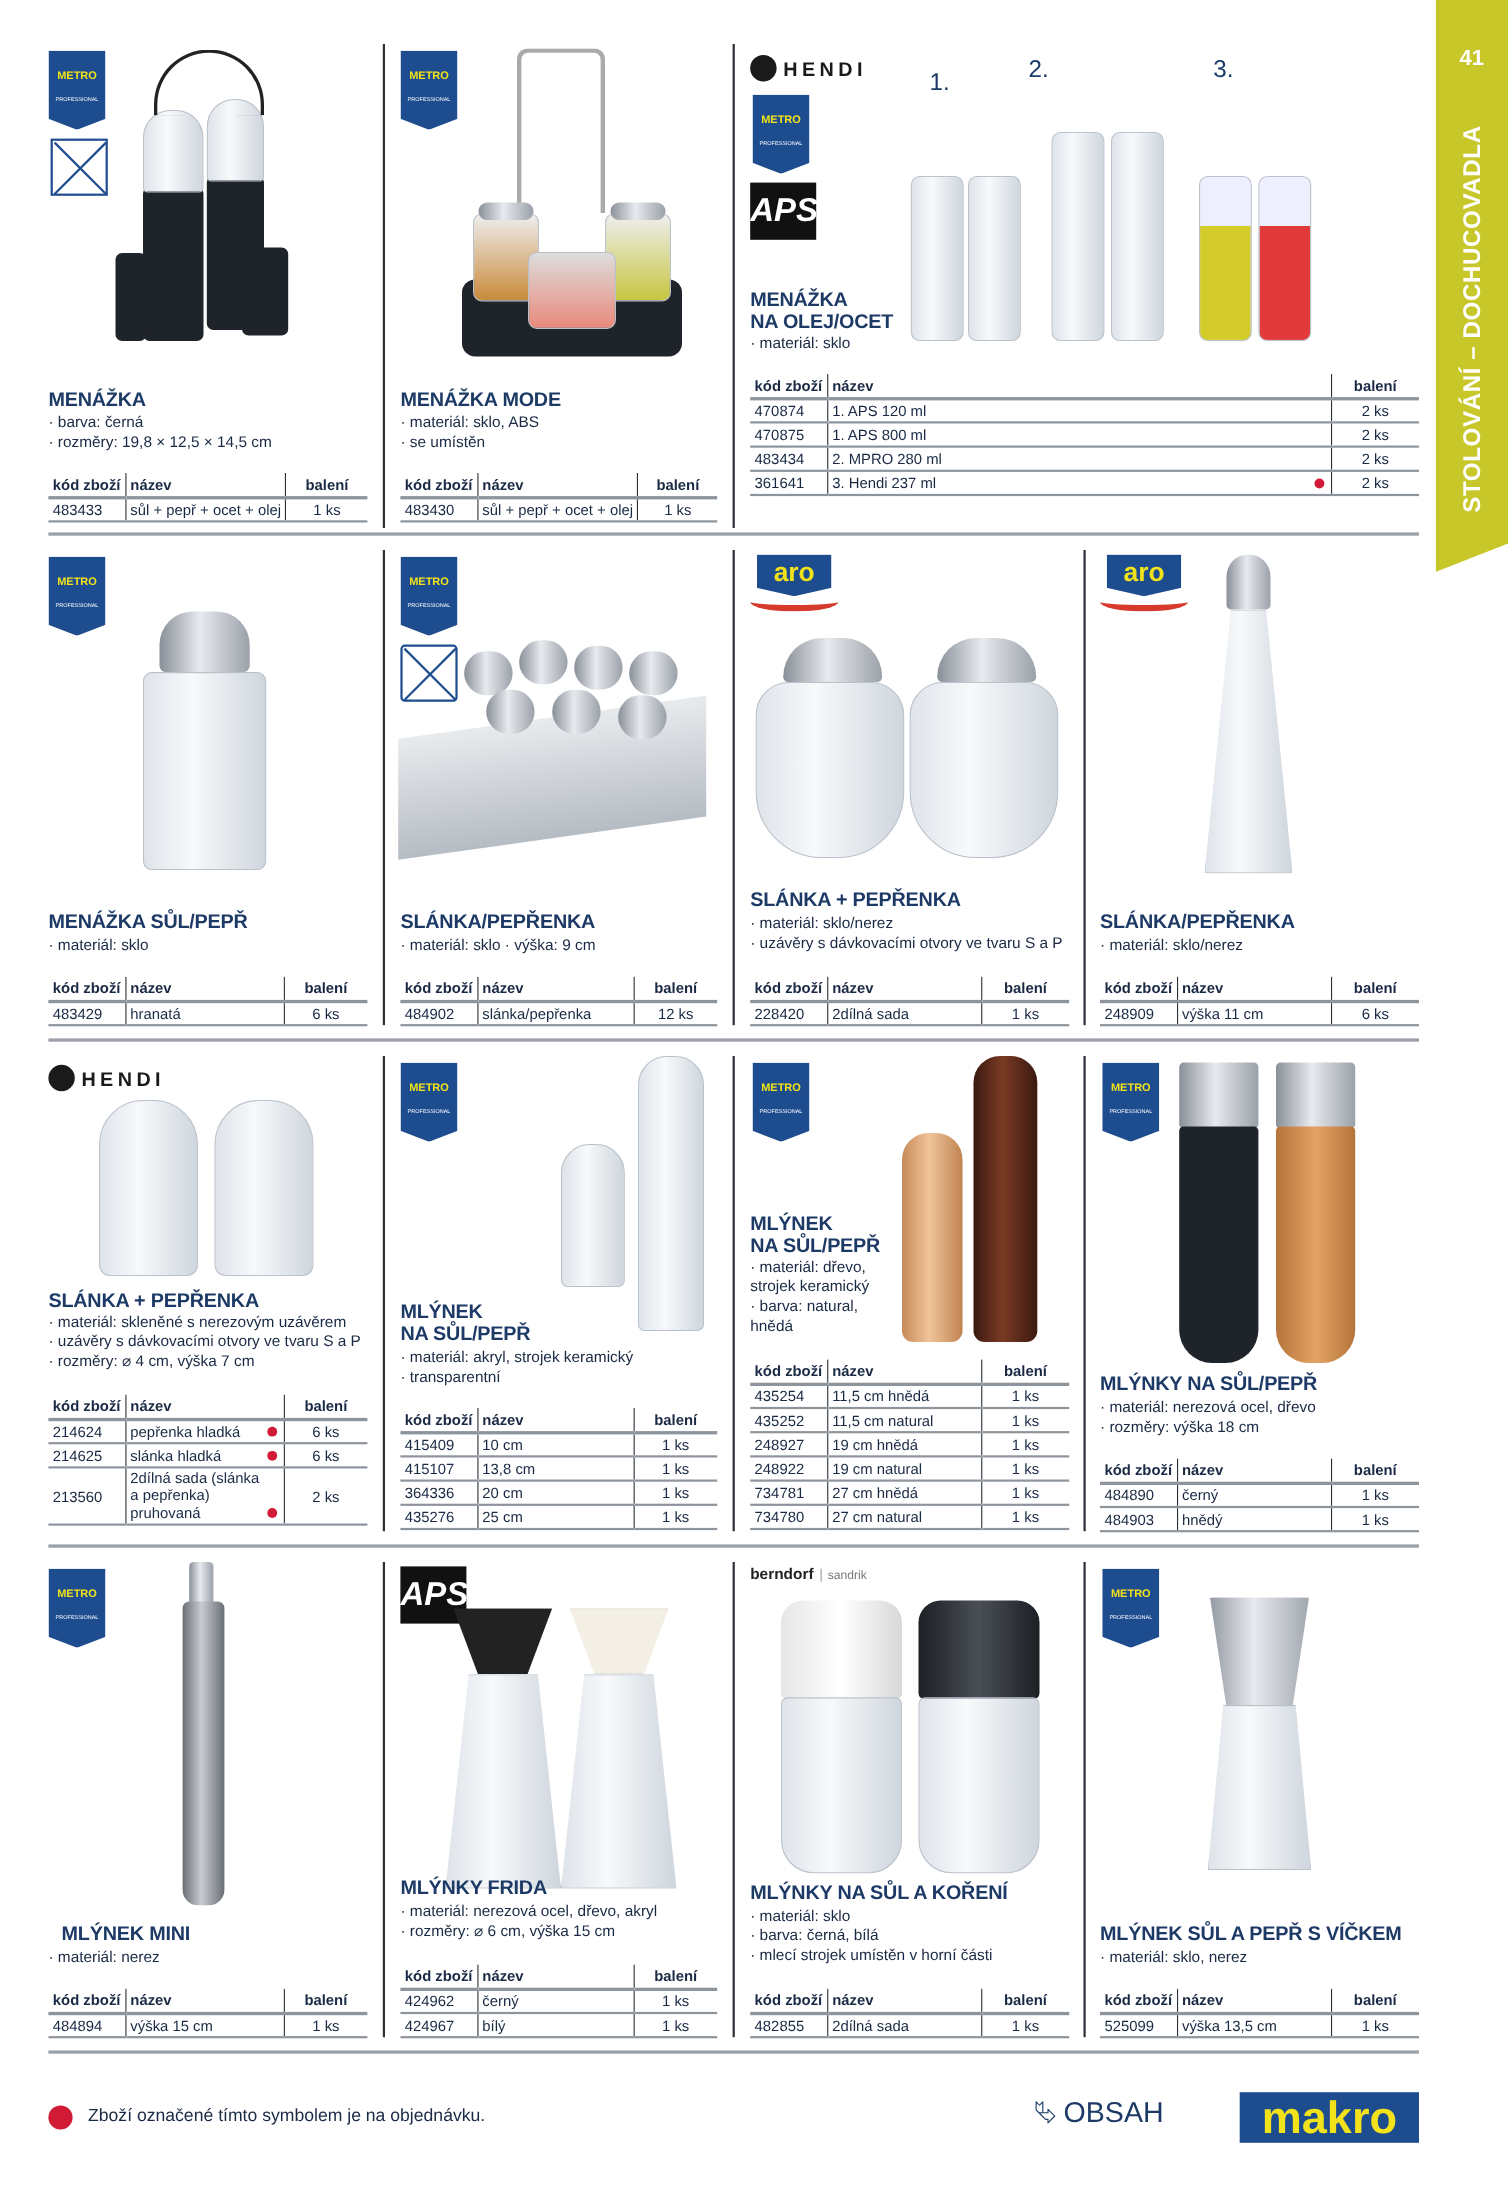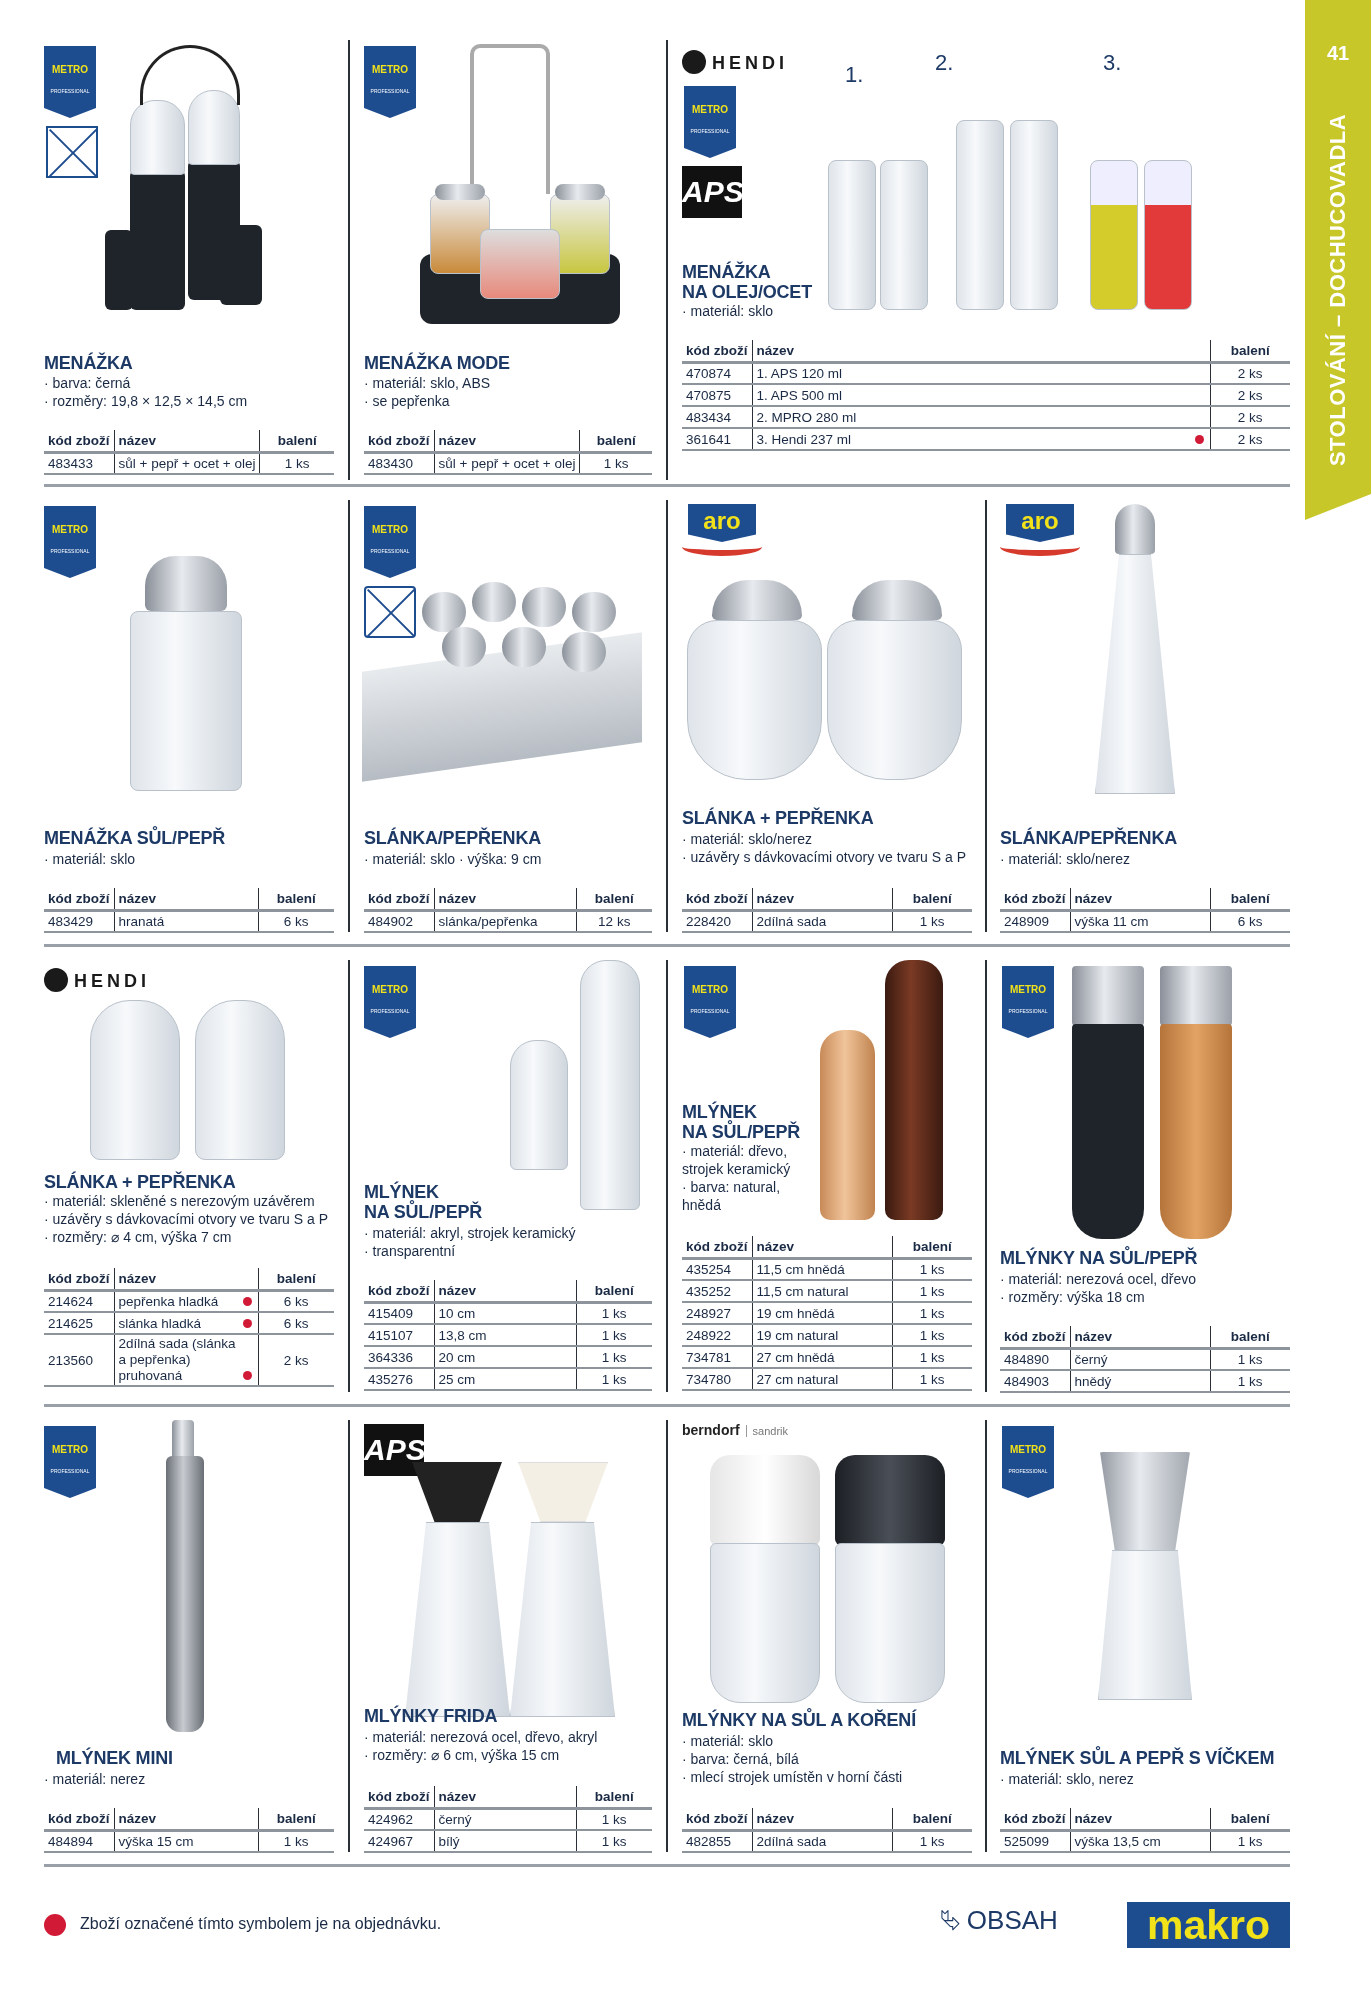--- a/index.html
+++ b/index.html
@@ -140,21 +140,21 @@
       <div class="shape darkbody" style="left:0;top:210px;width:200px;height:70px;border-radius:12px;"></div>
       <div class="shape glass" style="left:10px;top:150px;width:60px;height:80px;background:linear-gradient(#eee,#c98a3a);"></div>
       <div class="shape glass" style="left:130px;top:150px;width:60px;height:80px;background:linear-gradient(#eee,#c7c640);"></div>
       <div class="shape glass" style="left:60px;top:185px;width:80px;height:70px;background:linear-gradient(#ddd,#e88a7c);"></div>
       <div class="shape steel" style="left:15px;top:140px;width:50px;height:16px;"></div>
       <div class="shape steel" style="left:135px;top:140px;width:50px;height:16px;"></div>
     </div>
     <div class="title" style="left:364px;top:353px;">MENÁŽKA MODE</div>
     <div class="desc" style="left:364px;top:374px;">
       <div>materiál: sklo, ABS</div>
-      <div>se pepřenka</div>
+      <div>se umístěn</div>
     </div>
     <table class="ptable" style="left:364px;top:430px;width:288px;">
       <tbody>
           <tr>
             <th style="width:66px;">kód zboží</th>
             <th class="c2">název</th>
             <th class="c3" style="width:76px;">balení</th>
           </tr>
       <tr>
             <td>483430</td>
@@ -200,21 +200,21 @@
             <th class="c2">název</th>
             <th class="c3" style="width:80px;">balení</th>
           </tr>
       <tr>
             <td>470874</td>
             <td class="c2">1. APS 120 ml</td>
             <td class="c3">2 ks</td>
           </tr>
       <tr>
             <td>470875</td>
-            <td class="c2">1. APS 500 ml</td>
+            <td class="c2">1. APS 800 ml</td>
             <td class="c3">2 ks</td>
           </tr>
       <tr>
             <td>483434</td>
             <td class="c2">2. MPRO 280 ml</td>
             <td class="c3">2 ks</td>
           </tr>
       <tr>
             <td>361641</td>
             <td class="c2"><span>3. Hendi 237 ml</span><span class="dot"></span></td>

